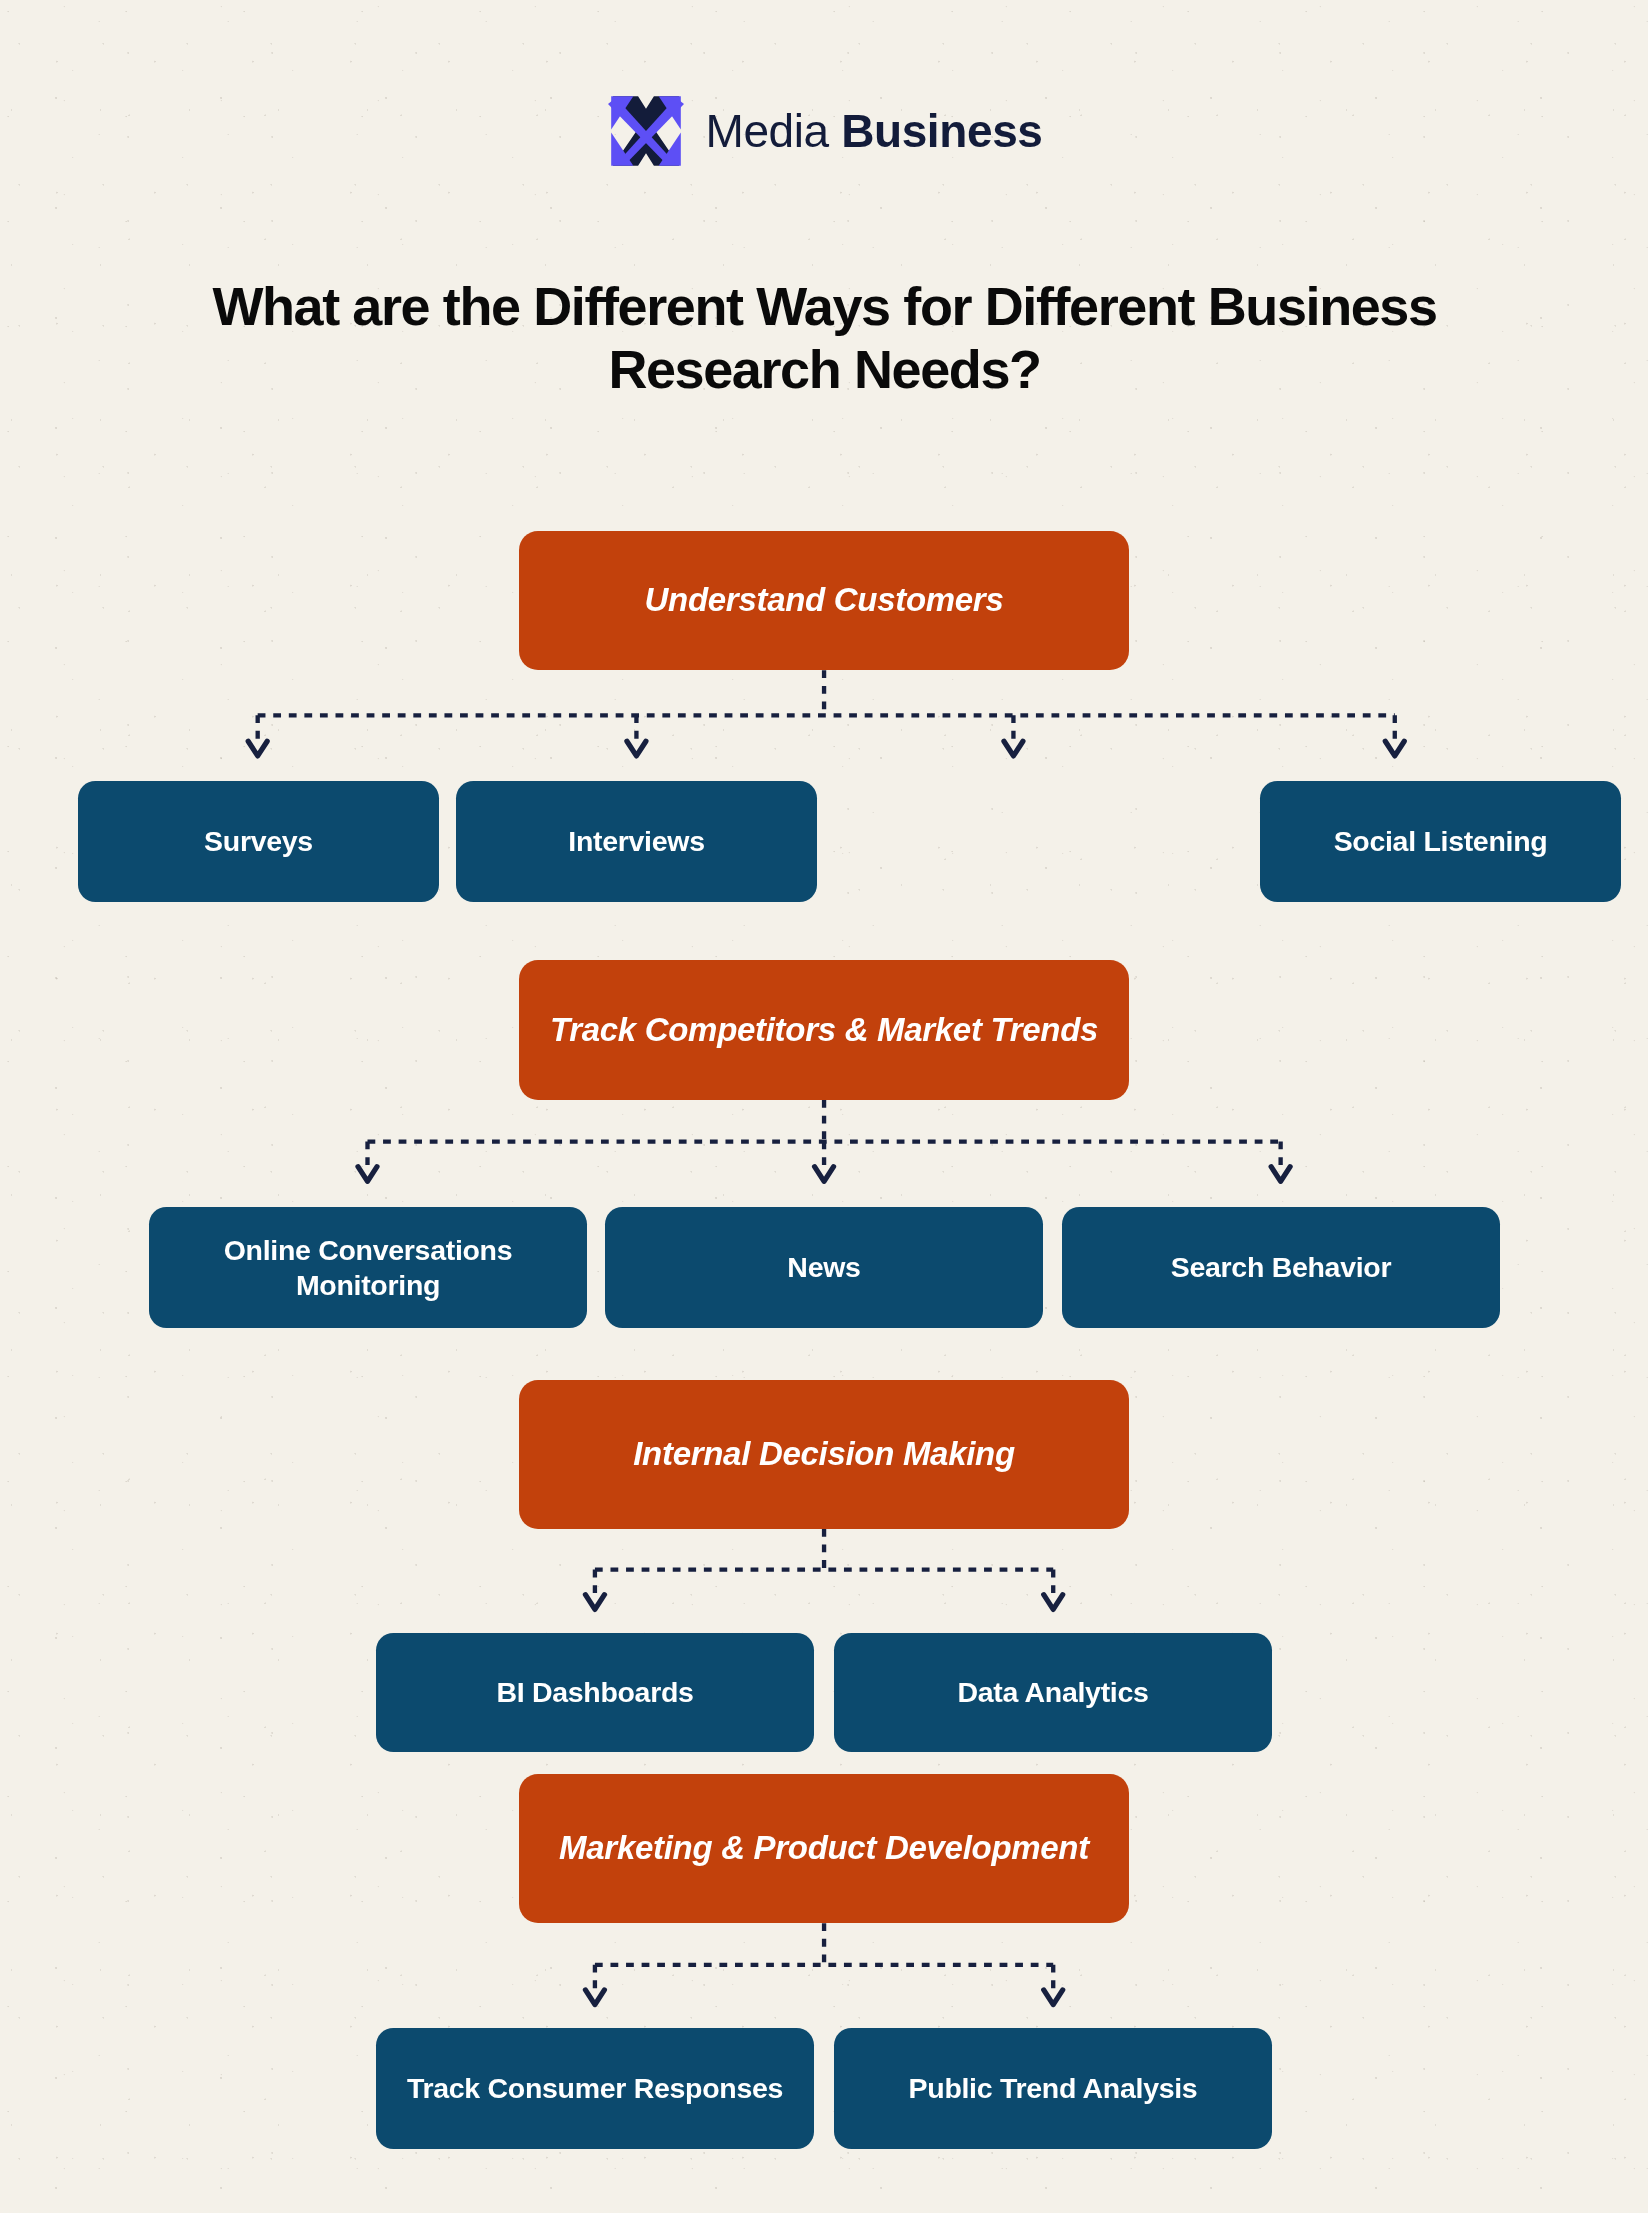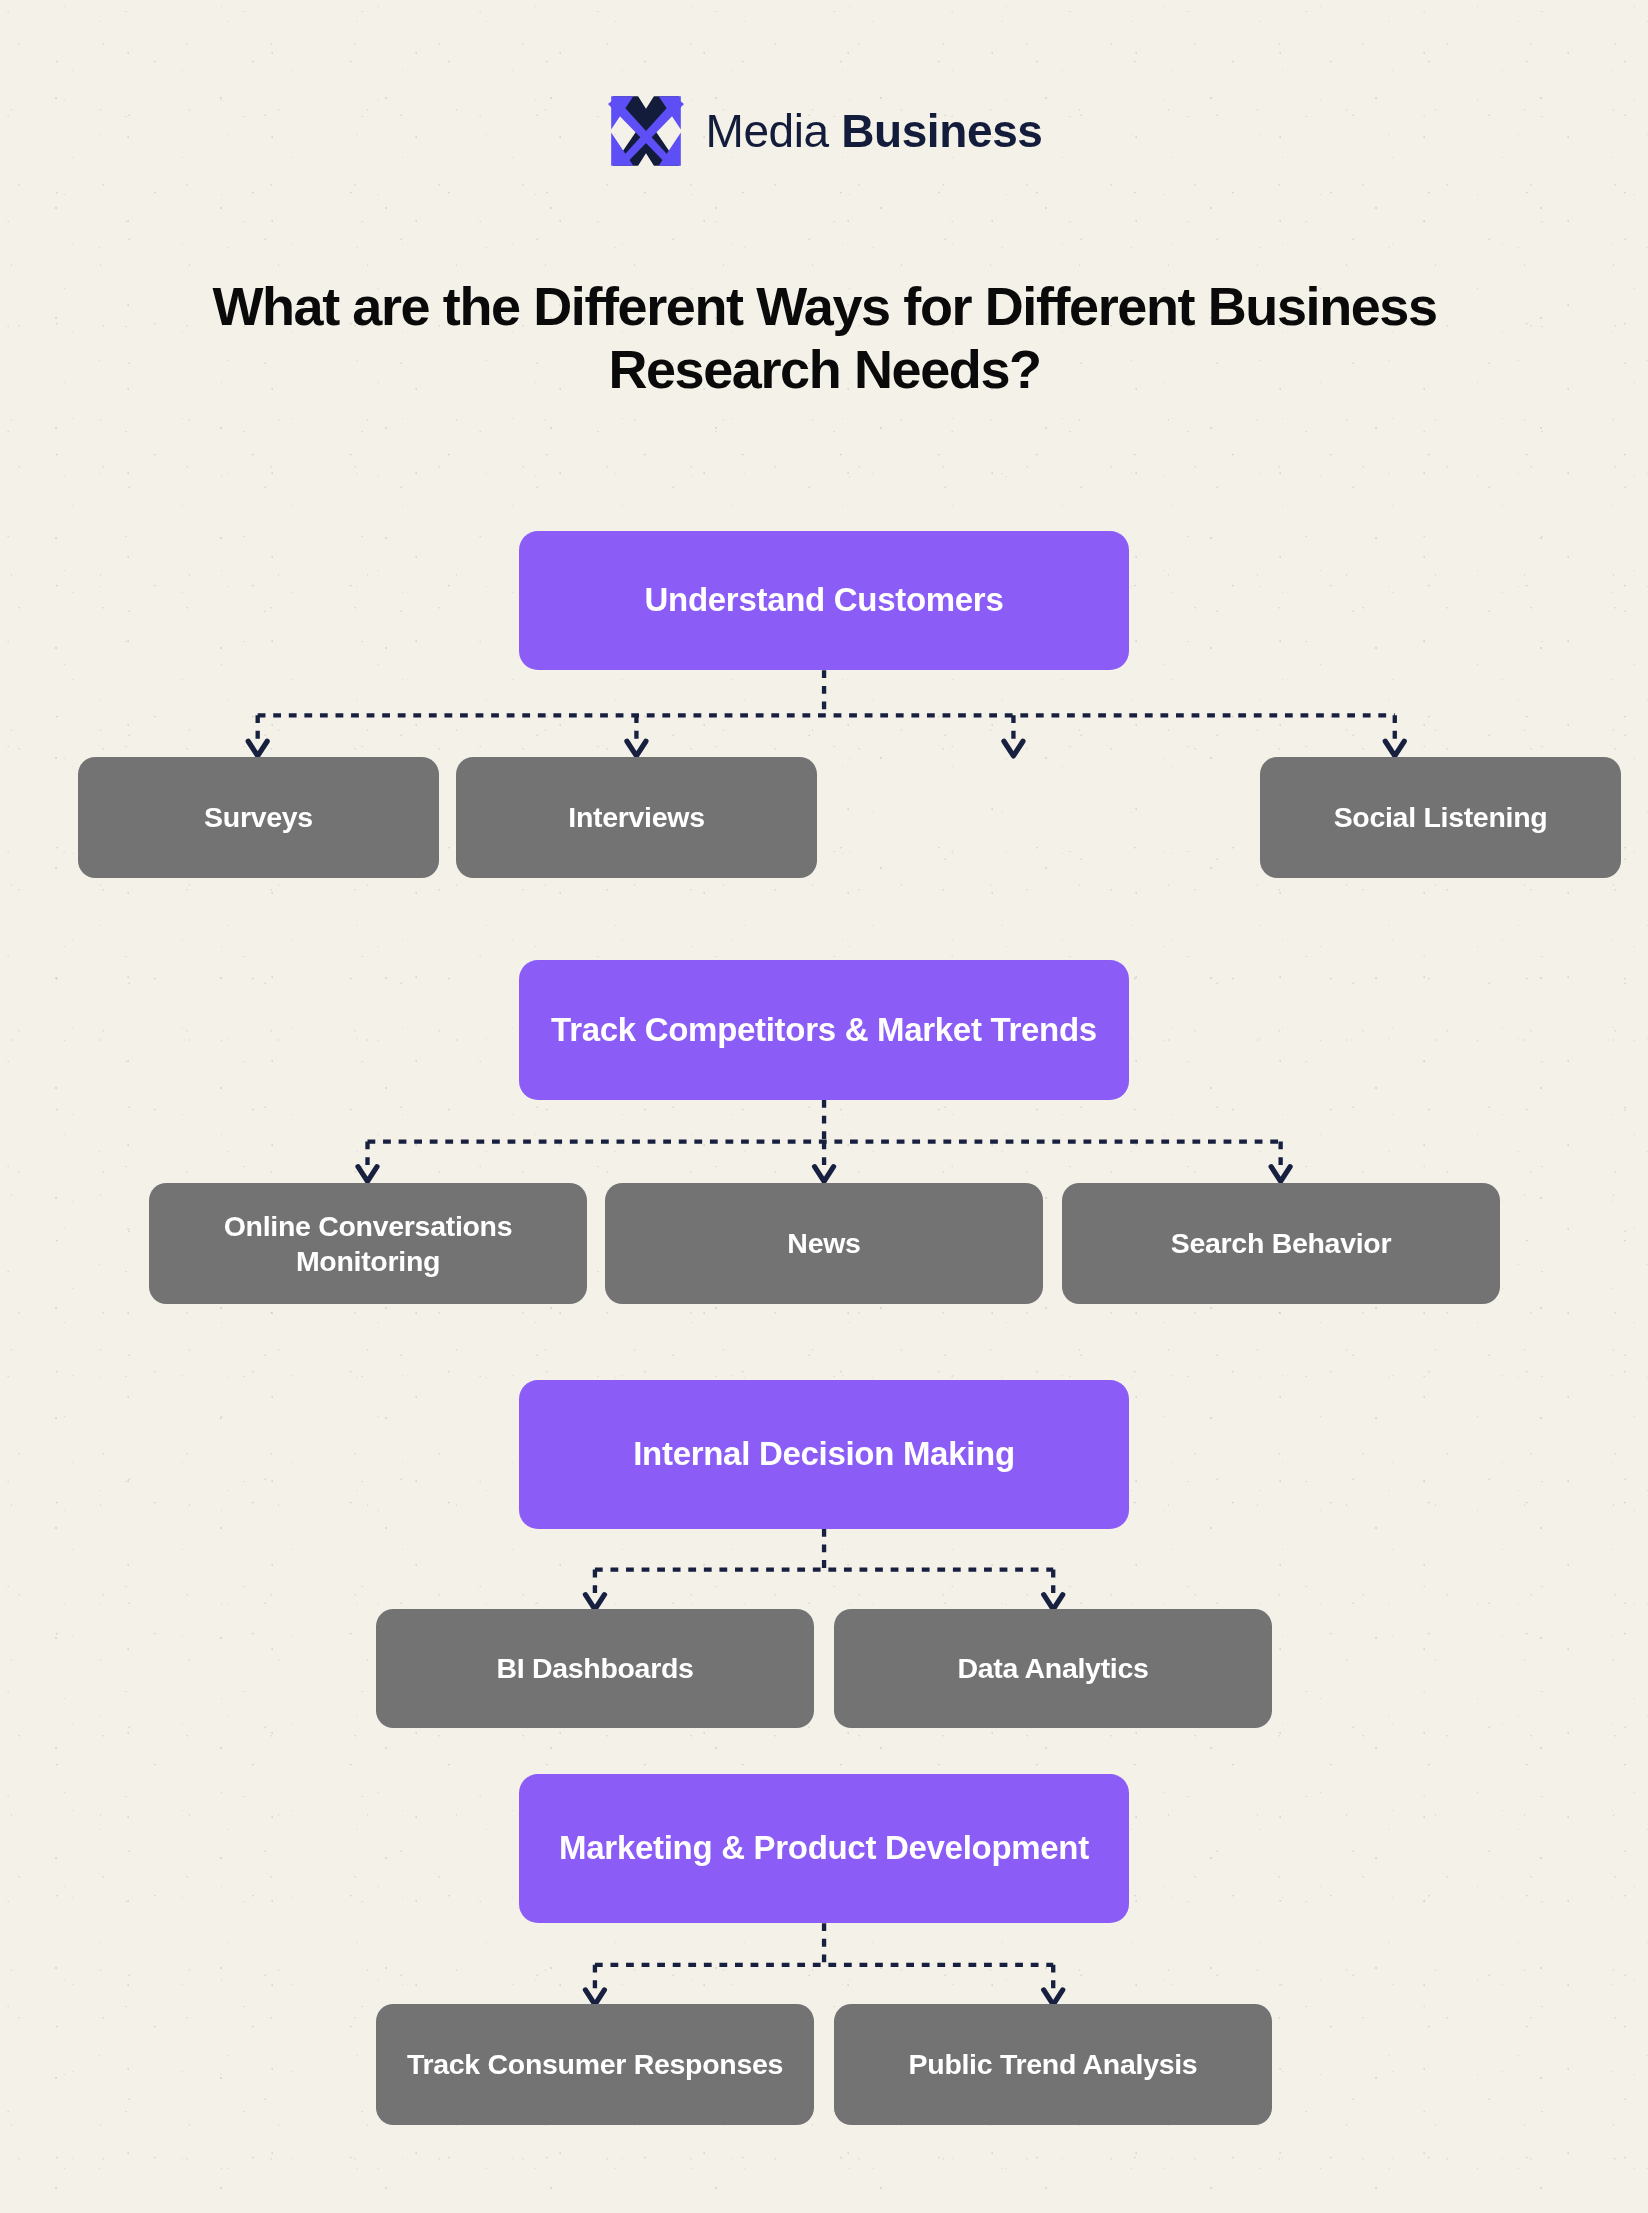--- a/index.html
+++ b/index.html
@@ -87,28 +87,30 @@
     align-items: center;
     justify-content: center;
     text-align: center;
     color: #FFFFFF;
     font-weight: 700;
     line-height: 1.22;
     letter-spacing: -0.3px;
     padding: 5.2px 12px;
   }
   .node.parent {
-    background-color: #8b5cf6;
+    background-color: #c2410c;
     border-radius: 19px;
     font-size: 33px;
+    font-style: italic;
   }
   .node.child {
-    background-color: #737373;
+    background-color: #0c4a6e;
     border-radius: 17.3px;
     font-size: 28.5px;
+    margin-top: 24px;
   }
 
   
   .connectors {
     position: absolute;
     inset: 0;
     width: 1649px;
     height: 2214px;
     pointer-events: none;
   }

